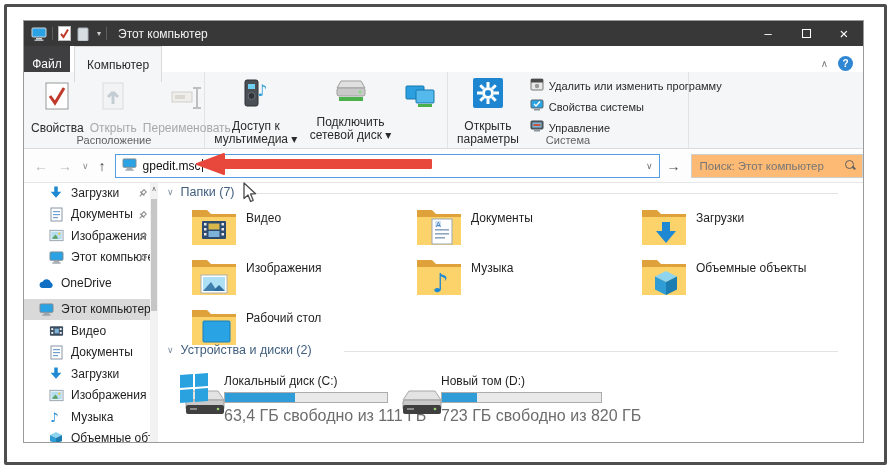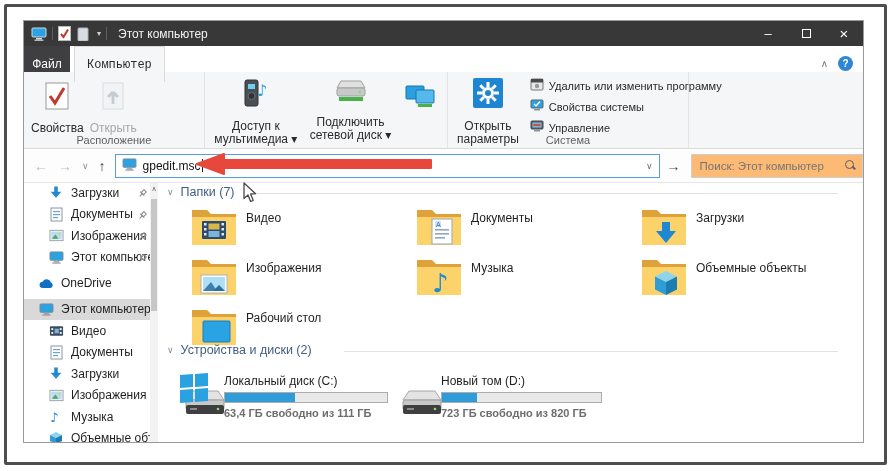--- a/index.html
+++ b/index.html
@@ -86,21 +86,21 @@
   .tile{position:absolute;display:flex;align-items:flex-start;width:210px;}
   .tile .tlab{margin-left:9px;margin-top:6px;white-space:nowrap;}
 
   .drive{position:absolute;width:215px;}
   .drive .dicon{position:absolute;left:0;top:5px;}
   .drive .dflag{position:absolute;left:-3px;top:-2px;z-index:2;}
   .drive .dtext{position:absolute;left:42px;top:0;}
   .drive .dname{font-size:12px;color:#1f1f1f;white-space:nowrap;}
   .drive .dbar{margin-top:4px;height:11px;border:1px solid #acacac;background:#e9e9e9;}
   .drive .dfill{height:100%;background:#2f9bd7;}
-  .drive .dinfo{margin-top:4px;font-size:11px;color:#6d6d6d;white-space:nowrap;font-weight:bold;}
+  .drive .dinfo{margin-top:4px;font-size:16px;color:#6d6d6d;white-space:nowrap;}
 </style>
 </head>
 <body>
 
 <div class="frame"></div>
 
 <div class="window">
 
   <div class="titlebar">
     <span class="appicon">
@@ -131,21 +131,21 @@
       <span class="wc">–</span>
       <span class="wc">
           <span class="box"></span>
         </span>
       <span class="wc" style="font-size:15px;">×</span>
     </div>
   </div>
 
   <div class="tabrow">
     <span class="tab file">Файл</span>
-    <span class="tab active" style="margin-left:4px;font-family:Liberation Mono, monospace;">Компьютер</span>
+    <span class="tab active" style="margin-left:4px;">Компьютер</span>
     <span class="tab" style="margin-left:4px;margin-top:35px;">Вид</span>
     <div class="tabrow-right">
       <span class="collapse">∧</span>
       <span class="help">?</span>
     </div>
   </div>
 
   <div class="ribbon">
     <div class="rgroup g1">
       <div class="rbtn">
@@ -158,20 +158,30 @@
         <span class="rlab">Свойства</span>
       </div>
       <div class="rbtn disabled">
         <span class="ricon">
           <svg width="24" height="28" viewBox="0 0 24 28">
               <rect x="2" y="1" width="20" height="26" fill="#eef2f6" stroke="#b9c2cb"></rect>
               <path d="M12 22 L12 10 M12 10 L7 15 M12 10 L17 15" stroke="#7fa8cc" stroke-width="3" fill="none"></path>
             </svg>
         </span>
         <span class="rlab">Открыть</span>
+      </div>
+      <div class="rbtn disabled">
+        <span class="ricon">
+          <svg width="34" height="24" viewBox="0 0 34 24">
+              <rect x="2" y="6" width="20" height="10" fill="#efe7d6" stroke="#b3a98f"></rect>
+              <rect x="5" y="9" width="10" height="4" fill="#c9bb97"></rect>
+              <path d="M27 2 v20 M23 2 h8 M23 22 h8" stroke="#8a8a8a" stroke-width="2" fill="none"></path>
+            </svg>
+        </span>
+        <span class="rlab">Переименовать</span>
       </div>
       <span class="glabel">Расположение</span>
     </div>
 
     <div class="rgroup g2">
       <div class="rbtn">
         <span class="ricon">
           <svg width="30" height="30" viewBox="0 0 30 30">
               <rect x="4" y="2" width="13" height="26" rx="2" fill="#4a4f55" stroke="#2e3237"></rect>
               <rect x="7" y="6" width="7" height="5" fill="#6fd1f2"></rect>

